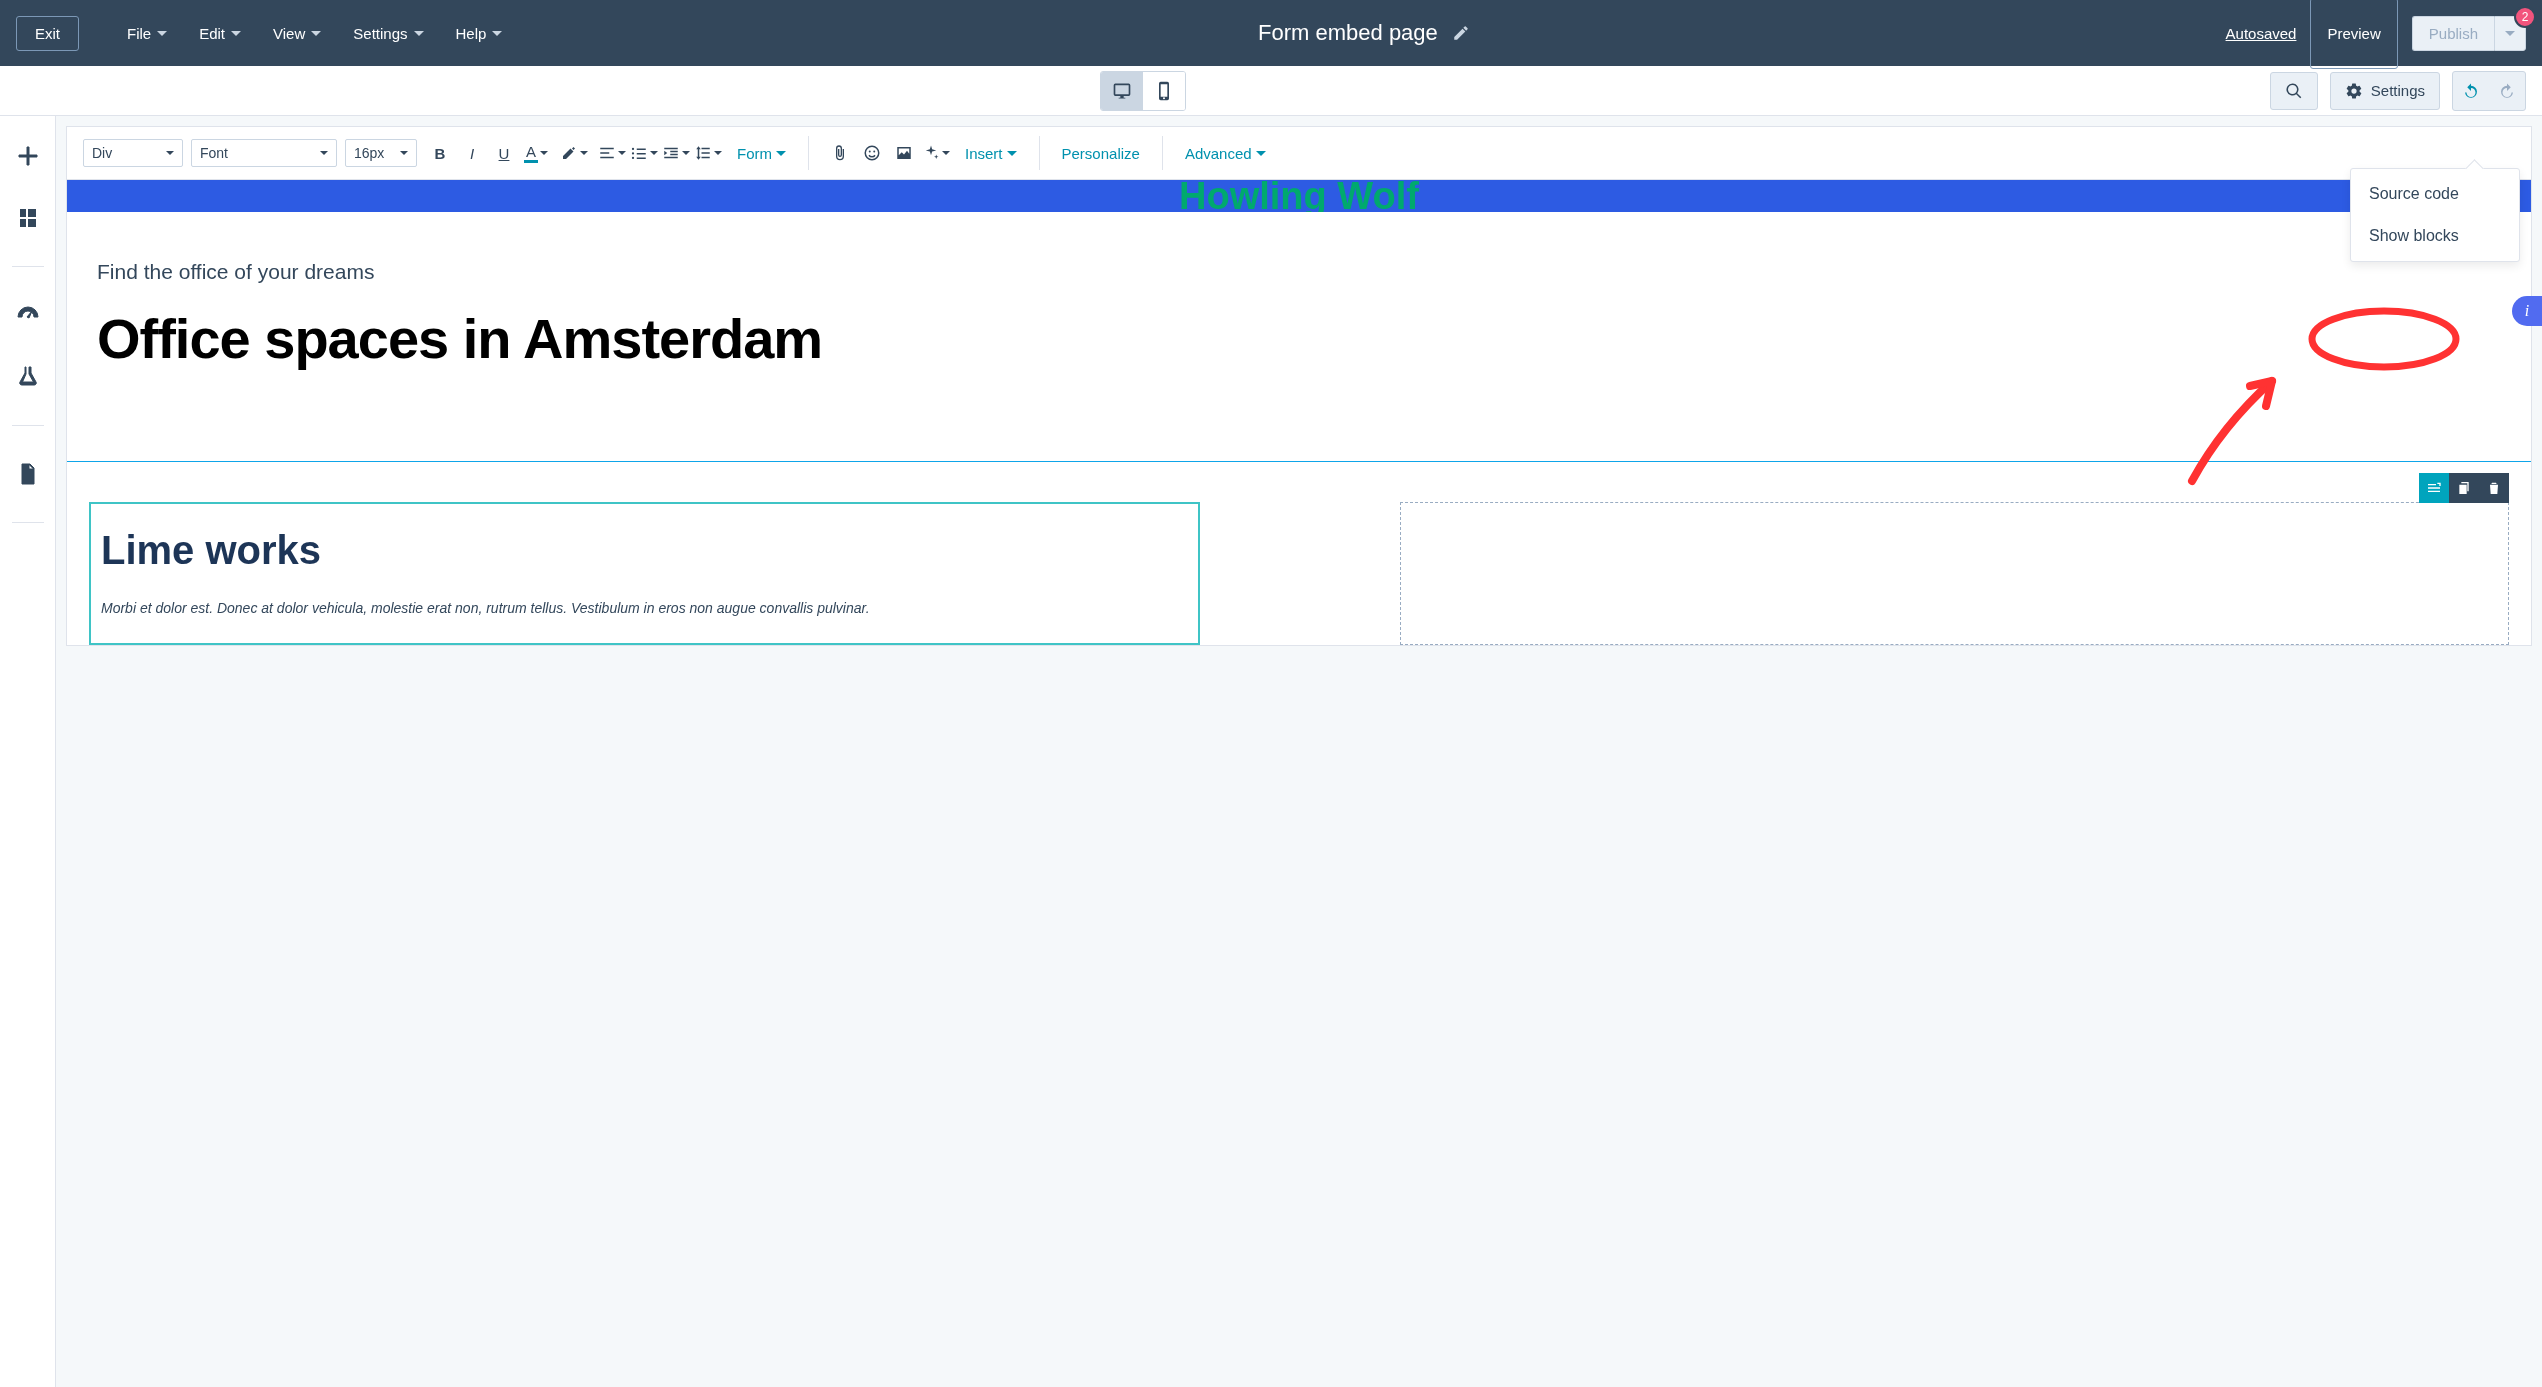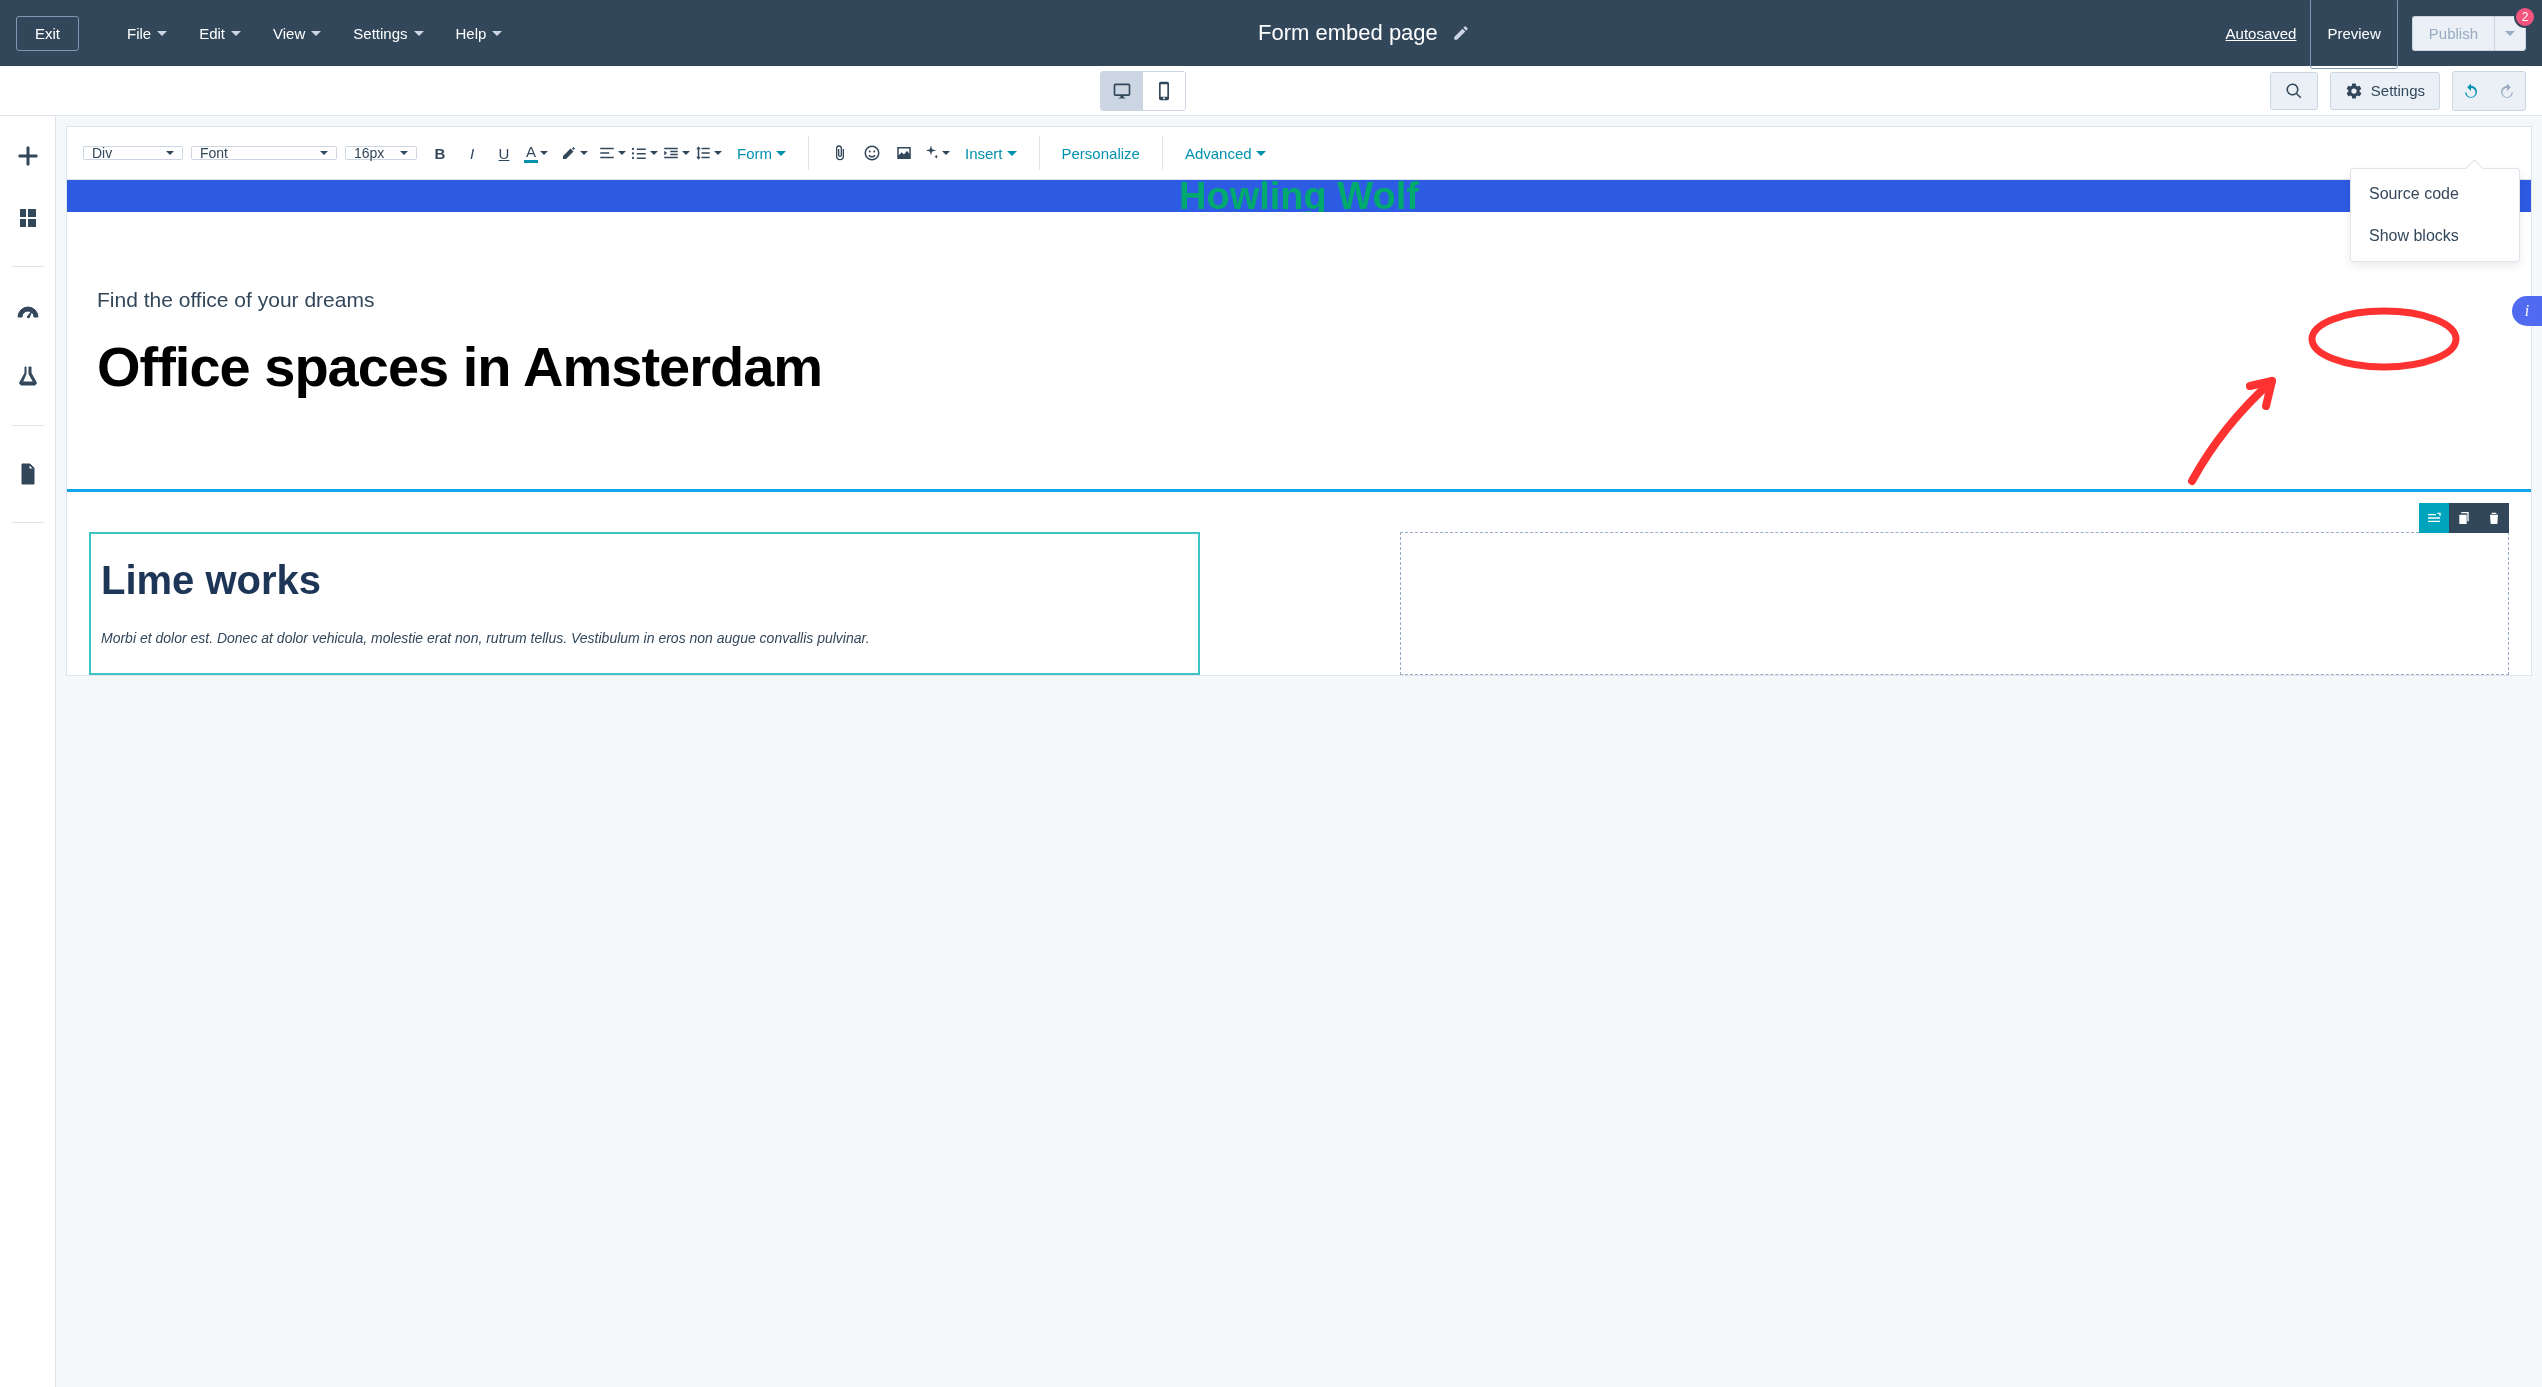--- a/index.html
+++ b/index.html
@@ -39,35 +39,35 @@
   
   .main { display: flex; height: calc(100vh - 116px); }
   .sidebar { width: 56px; background: #fff; border-right: 1px solid #dfe3eb; display: flex; flex-direction: column; align-items: center; padding-top: 26px; gap: 34px; }
   .sidebar-btn { width: 28px; height: 28px; display: flex; align-items: center; justify-content: center; cursor: pointer; }
   .sidebar-btn svg { width: 24px; height: 24px; fill: #33475b; stroke: #33475b; }
   .sidebar-sep { width: 32px; height: 1px; background: #dfe3eb; }
   .canvas-wrap { flex: 1; background: #f5f8fa; padding: 10px 10px 0 10px; overflow: auto; position: relative; }
 
   
   .fmt-bar { background: #fff; border: 1px solid #dfe3eb; height: 54px; display: flex; align-items: center; padding: 0 16px; gap: 8px; }
-  .fmt-sel { border: 1px solid #cbd6e2; border-radius: 2px; height: 14px; display: flex; align-items: center; justify-content: space-between; padding: 0 8px; color: #33475b; font-size: 14px; cursor: pointer; background: #fff; gap: 8px; }
+  .fmt-sel { border: 1px solid #cbd6e2; border-radius: 2px; height: 28px; display: flex; align-items: center; justify-content: space-between; padding: 0 8px; color: #33475b; font-size: 14px; cursor: pointer; background: #fff; gap: 8px; }
   .fmt-sel:nth-child(1) { width: 100px; }
   .fmt-sel:nth-child(2) { width: 146px; }
   .fmt-sel:nth-child(3) { width: 72px; }
   .fmt-group { display: flex; align-items: center; gap: 2px; }
   .fmt-btn { width: 30px; height: 32px; display: flex; align-items: center; justify-content: center; cursor: pointer; color: #33475b; font-size: 15px; border-radius: 2px; position: relative; }
   .mini-chev { width: 0; height: 0; border-left: 4px solid transparent; border-right: 4px solid transparent; border-top: 4px solid #33475b; display: inline-block; margin-left: 2px; }
   .fmt-sep { width: 1px; height: 34px; background: #dfe3eb; margin: 0 8px; }
   .fmt-link { color: #0091ae; font-size: 15px; cursor: pointer; display: flex; align-items: center; gap: 4px; padding: 0 6px; }
   .fmt-link .chev { border-top-color: #0091ae; }
 
   
   .canvas { background: #fff; border: 1px solid #dfe3eb; border-top: none; }
   .hero-bar { background: #2d5be3; height: 32px; color: #00a96e; font-size: 38px; font-weight: 800; display: flex; align-items: center; justify-content: center; overflow: hidden; white-space: nowrap; }
-  .hero { padding: 76px 30px 90px 30px; border-bottom: 3px solid #0ea5e9; }
+  .hero { padding: 48px 30px 90px 30px; border-bottom: 1px solid #0ea5e9; }
   .hero .tagline { font-size: 21px; color: #33475b; margin-bottom: 22px; }
   .hero h1 { font-size: 56px; font-weight: 800; color: #000; letter-spacing: -1px; }
   .columns { display: flex; gap: 200px; padding: 40px 22px 0 22px; }
   .col { flex: 1; }
   .col-left { border: 2px solid #3fc4c6; padding: 24px 10px; }
   .col-left h2 { font-size: 40px; font-weight: 800; color: #1d3557; margin-bottom: 26px; }
   .col-left p { font-size: 14px; color: #33475b; line-height: 1.4; font-style: italic; }
   .col-right { position: relative; border: 1px dashed #99acc2; padding: 24px 10px; min-height: 100px; }
   .module-toolbar { position: absolute; top: -30px; right: -1px; display: flex; height: 30px; }
   .module-toolbar span { width: 30px; display: flex; align-items: center; justify-content: center; cursor: pointer; }

